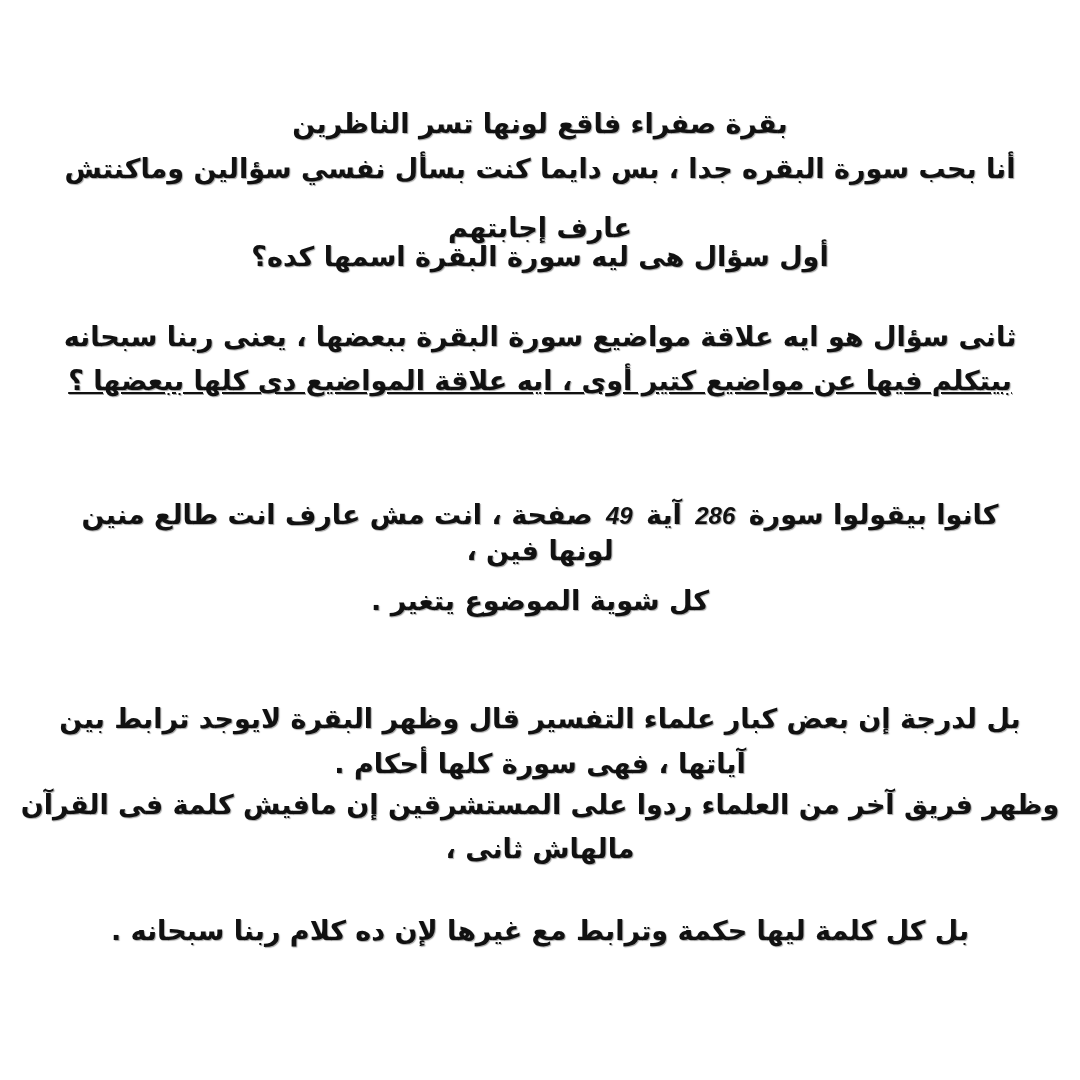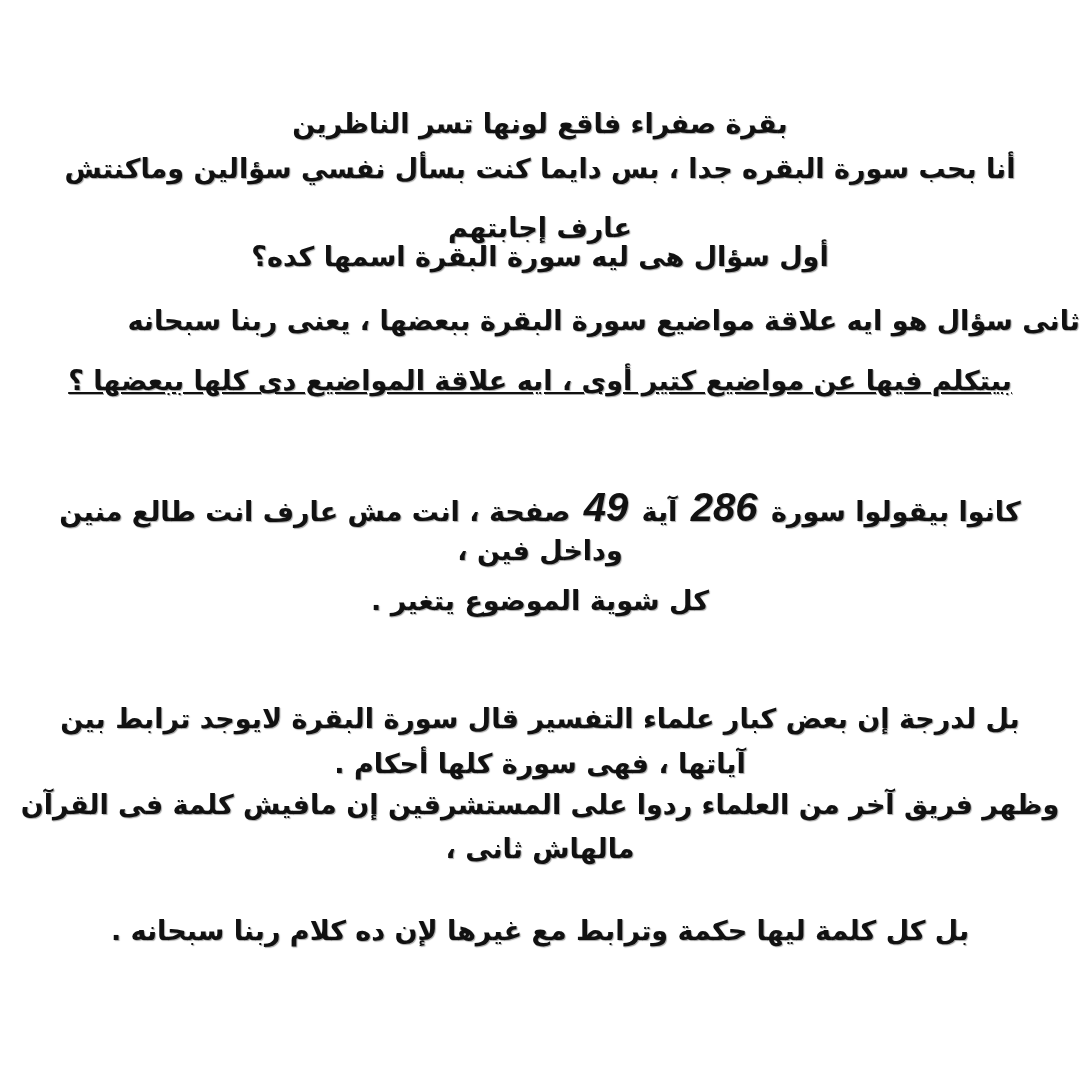--- a/index.html
+++ b/index.html
@@ -33,51 +33,51 @@
       font-size: 27px;
       line-height: 38px;
       white-space: nowrap;
       text-shadow: 1px 1px 1px rgba(0,0,0,0.35);
       letter-spacing: 0;
     }
     .num {
       font-family: "Liberation Sans", sans-serif;
       font-style: italic;
       font-weight: bold;
-      font-size: 40px;
+      font-size: 24px;
       unicode-bidi: isolate;
       direction: ltr;
       display: inline-block;
-      margin: 0 4px;
+      margin: 9px 4px;
     }
   </style>
 </head>
 <body>
 
 <div class="page">
 
   <div class="line" style="top:105px;">بقرة صفراء فاقع لونها تسر الناظرين</div>
   <div class="line" style="top:150px;">أنا بحب سورة البقره جدا ، بس دايما كنت بسأل نفسي سؤالين وماكنتش</div>
   <div class="line" style="top:195px;margin-top:14px;">عارف إجابتهم</div>
   <div class="line" style="top:238px;">أول سؤال هى ليه  سورة البقرة اسمها كده؟</div>
 
-  <div class="line" style="top:302px;text-align:right;">ثانى سؤال هو ايه علاقة مواضيع سورة البقرة ببعضها ، يعنى ربنا سبحانه</div>
+  <div class="line" style="top:318px;">ثانى سؤال هو ايه علاقة مواضيع سورة البقرة ببعضها ، يعنى ربنا سبحانه</div>
   <div class="line" style="top:362px;text-decoration:underline;">بيتكلم فيها عن مواضيع كتير أوى ، ايه علاقة المواضيع دى كلها ببعضها ؟</div>
 
   <div class="line" style="top:488px;">
     <span>كانوا بيقولوا سورة</span>
     <span class="num">286</span>
     <span>آية</span>
     <span class="num">49</span>
     <span>صفحة ، انت مش عارف انت طالع منين</span>
   </div>
-  <div class="line" style="top:532px;">وداخل فين ،</div>
+  <div class="line" style="top:532px;">لونها فين ،</div>
 
   <div class="line" style="top:582px;">كل شوية الموضوع يتغير .</div>
 
-  <div class="line" style="top:700px;">بل لدرجة إن بعض كبار علماء التفسير قال سورة البقرة لايوجد ترابط بين</div>
+  <div class="line" style="top:700px;">بل لدرجة إن بعض كبار علماء التفسير قال وظهر البقرة لايوجد ترابط بين</div>
   <div class="line" style="top:745px;">آياتها ، فهى سورة كلها أحكام .</div>
   <div class="line" style="top:786px;text-align:center;">وظهر فريق آخر من العلماء ردوا على المستشرقين إن مافيش كلمة فى القرآن</div>
   <div class="line" style="top:830px;">مالهاش ثانى ،</div>
 
   <div class="line" style="top:912px;">بل كل كلمة ليها حكمة وترابط مع غيرها لإن ده كلام ربنا سبحانه .</div>
 
 </div>
 
 </body></html>

